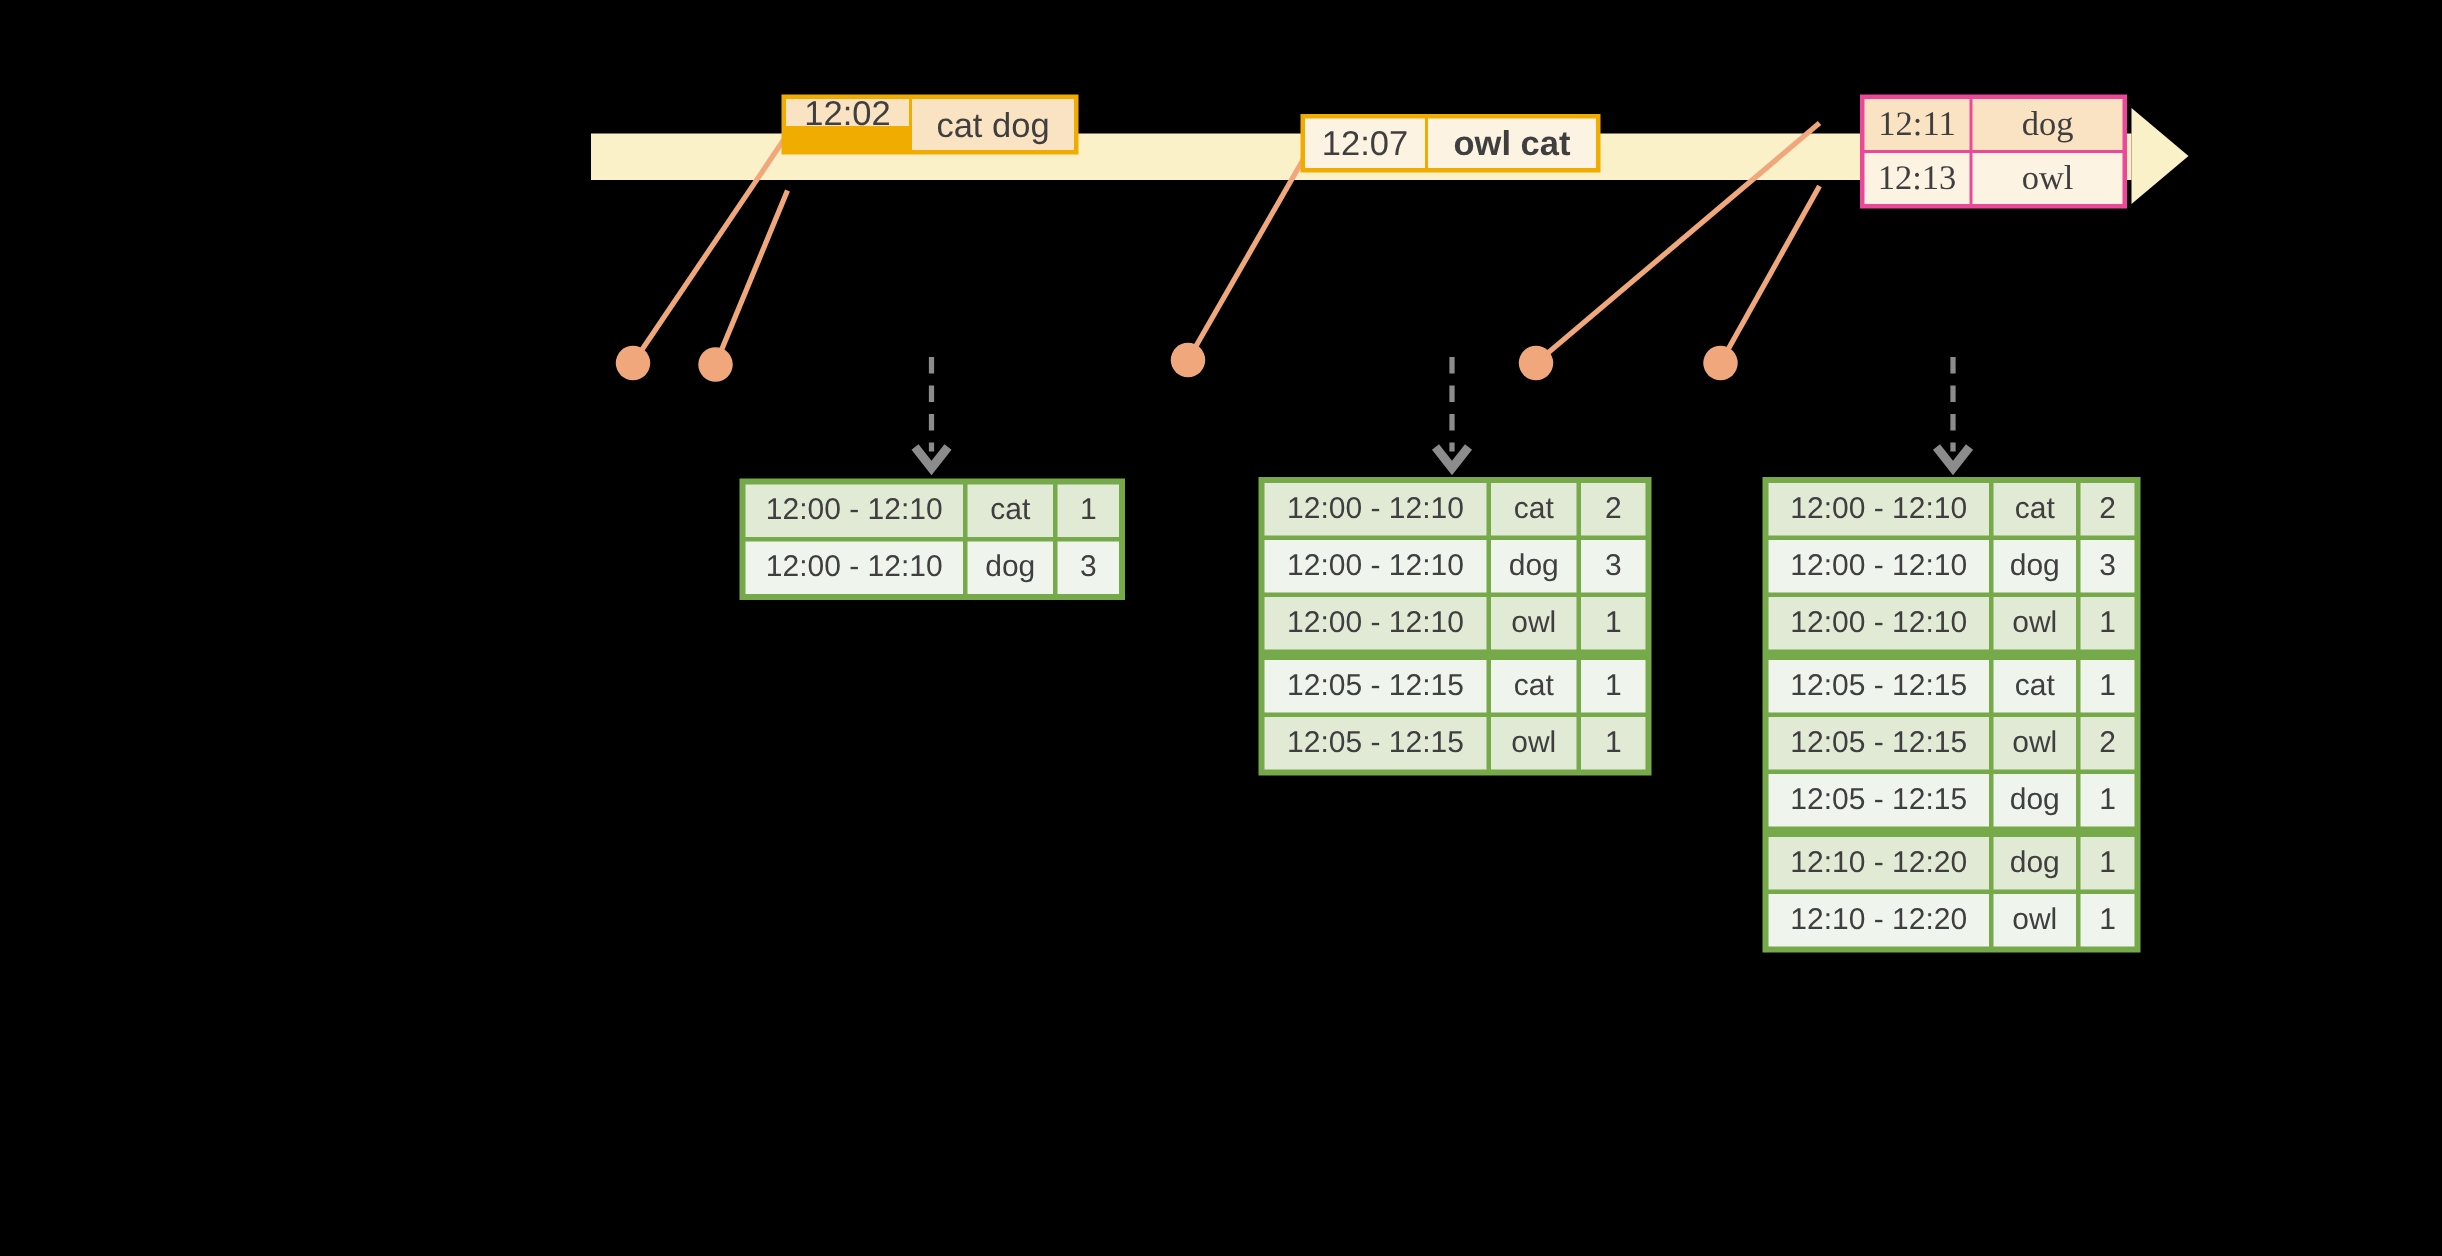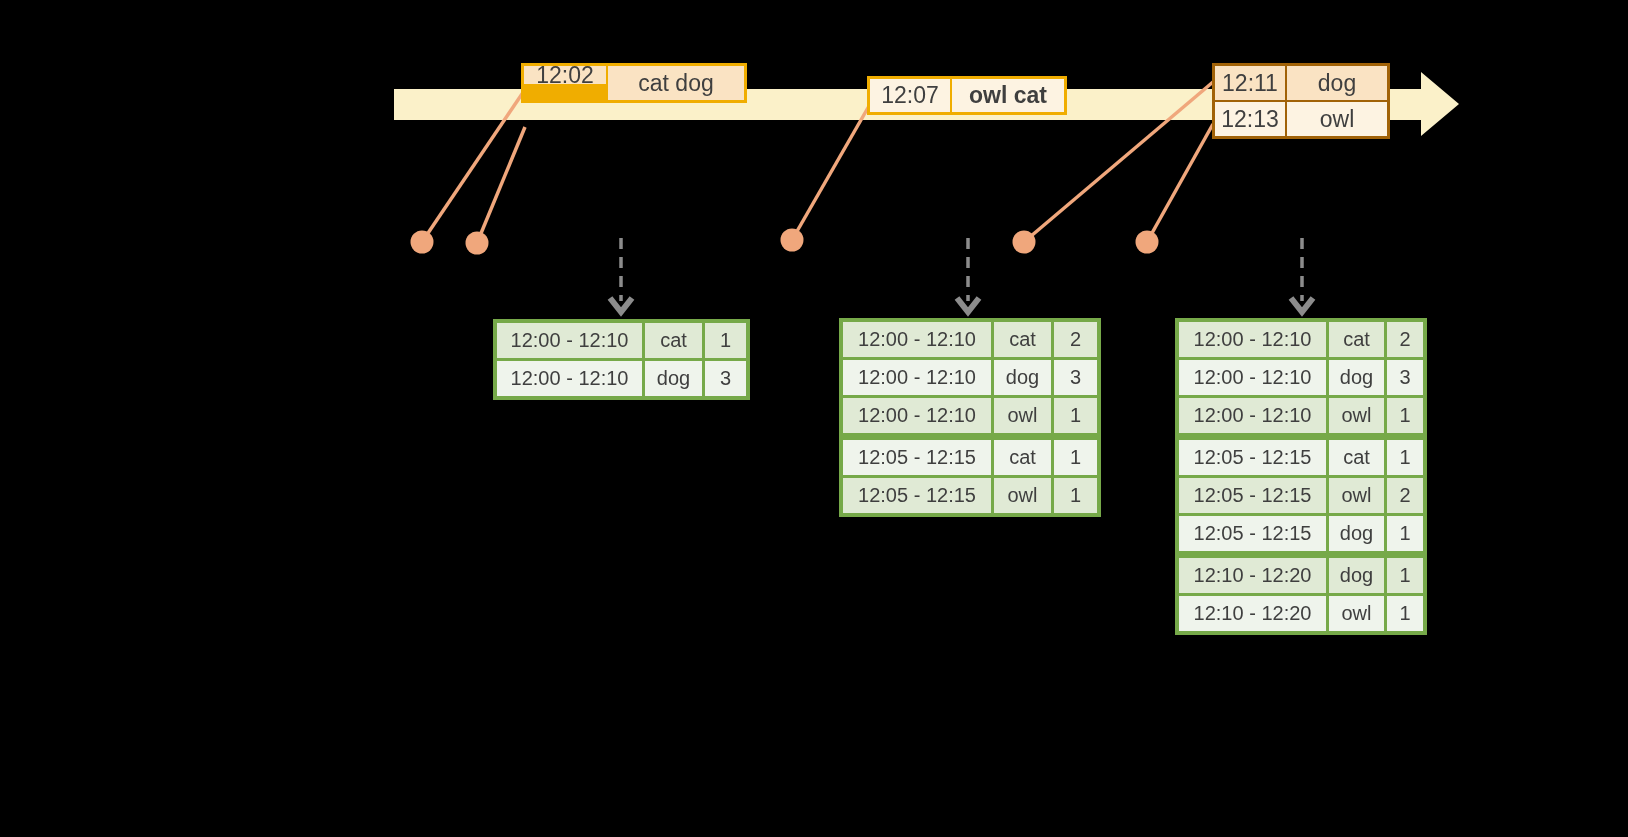--- a/index.html
+++ b/index.html
@@ -53,30 +53,30 @@
     </g>
     <g>
       <line x1="1302" y1="238" x2="1302" y2="301" stroke-width="3.5" stroke-dasharray="11 8" stroke="#8C8C8C"></line>
       <polyline points="1291,298 1302,312 1313,298" fill="none" stroke-width="6" stroke="#8C8C8C"></polyline>
     </g>
   </svg>
 
   <div class="diagram-table event-table" id="event-table-0" style="left: 521px; top: 63px; background: rgb(240, 173, 0); padding: 3px;">
       <div class="t-row">
         <div class="t-cell" style="width: 82px; height: 18px; background: rgb(250, 227, 195); color: rgb(63, 63, 63);">12:02</div>
-        <div class="t-cell" style="width: 136px; height: 34px; background: rgb(250, 227, 195); color: rgb(63, 63, 63); margin-left: 2px;">cat dog</div>
+        <div class="t-cell" style="width: 108px; height: 34px; background: rgb(250, 227, 195); color: rgb(63, 63, 63); margin-left: 2px;">cat dog</div>
       </div>
     </div>
   <div class="diagram-table event-table" id="event-table-1" style="left: 867px; top: 76px; background: rgb(240, 173, 0); padding: 3px;">
       <div class="t-row">
         <div class="t-cell" style="width: 80px; height: 33px; background: rgb(253, 243, 226); color: rgb(63, 63, 63);">12:07</div>
         <div class="t-cell" style="width: 112px; height: 33px; background: rgb(253, 243, 226); color: rgb(63, 63, 63); margin-left: 2px; font-weight: bold;">owl cat</div>
       </div>
     </div>
-  <div class="diagram-table event-table" id="event-table-2" style="left: 1212px; top: 63px; background: #a16207; padding: 3px;">
+  <div class="diagram-table event-table" id="event-table-2" style="left: 1240px; top: 63px; background: #ec4899; padding: 3px; font-family: Liberation Serif, serif;">
       <div class="t-row">
         <div class="t-cell" style="width: 70px; height: 34px; background: rgb(250, 227, 195); color: rgb(63, 63, 63);">12:11</div>
         <div class="t-cell" style="width: 100px; height: 34px; background: rgb(250, 227, 195); color: rgb(63, 63, 63); margin-left: 2px;">dog</div>
       </div>
       <div class="t-row" style="margin-top: 2px;">
         <div class="t-cell" style="width: 70px; height: 34px; background: rgb(253, 243, 226); color: rgb(63, 63, 63);">12:13</div>
         <div class="t-cell" style="width: 100px; height: 34px; background: rgb(253, 243, 226); color: rgb(63, 63, 63); margin-left: 2px;">owl</div>
       </div>
     </div>
 

